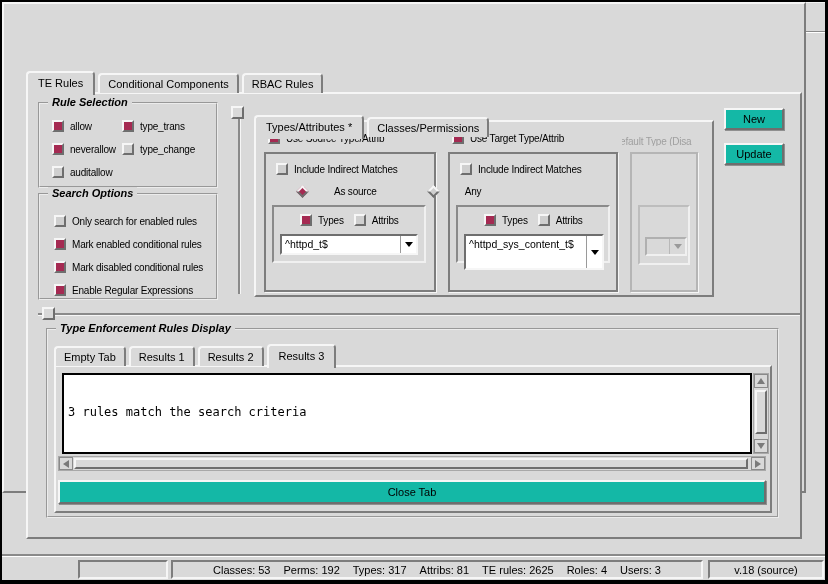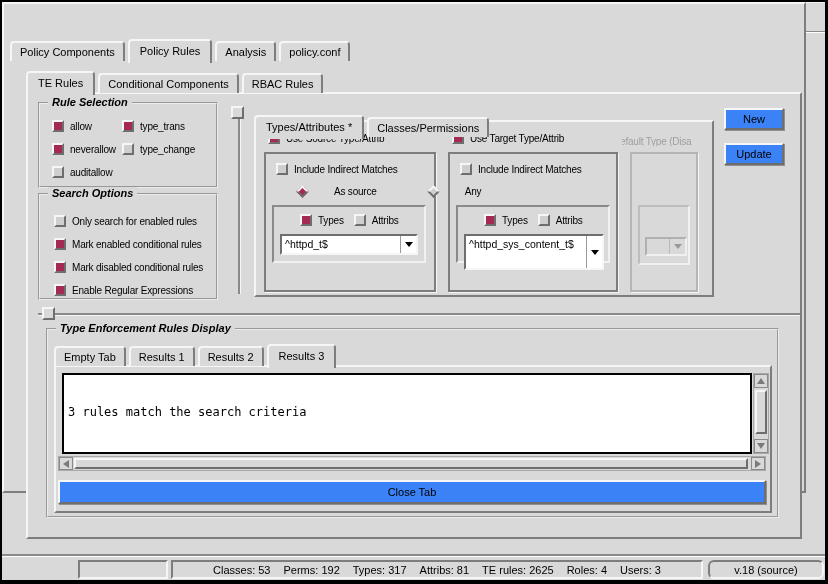--- a/index.html
+++ b/index.html
@@ -62,21 +62,21 @@
   .combo .val { flex:1; font-size:10.5px; padding:2px 3px; white-space:nowrap; overflow:hidden; }
   .combo .arrowbtn { width:16px; background:#fff; border-left:1px solid #9a9a9a;
     display:flex; align-items:center; justify-content:center; }
   .tri-down { width:0; height:0; border-left:4px solid transparent; border-right:4px solid transparent; border-top:5px solid #000; }
   .combo.disabled { background:#d9d9d9; border-color:#b0b0b0 #f0f0f0 #f0f0f0 #b0b0b0; }
   .combo.disabled .arrowbtn { background:#d9d9d9; border-left-color:#b8b8b8; }
   .combo.disabled .tri-down { border-top-color:#9a9a9a; }
   
   .btn {
     position:absolute; font-size:11px; display:flex; align-items:center; justify-content:center;
-    background:#3b82f6; border:2px solid; border-color:#f6f6f6 #6e6e6e #6e6e6e #f6f6f6;
+    background:#14b8a6; border:2px solid; border-color:#f6f6f6 #6e6e6e #6e6e6e #f6f6f6;
     box-shadow:1px 1px 0 #8f8f8f; cursor:default;
   }
   
   .vsash-line { position:absolute; width:2px; background:#8a8a8a; box-shadow:1px 0 0 #f6f6f6; }
   .hsash-line { position:absolute; height:2px; background:#8a8a8a; box-shadow:0 1px 0 #f6f6f6; }
   .sash-handle { position:absolute; width:13px; height:13px; background:#d9d9d9;
     border:2px solid; border-color:#f6f6f6 #6e6e6e #6e6e6e #f6f6f6; }
   
   #results-frame { left:52px; top:363px; width:718px; height:148px; }
   #text-area {
@@ -107,26 +107,20 @@
 <div id="app">
 
   <div id="menubar">
       <span class="menuitem"><u>F</u>ile</span>
       <span class="menuitem"><u>S</u>earch</span>
       <span class="menuitem"><u>Q</u>uery</span>
       <span class="menuitem"><u>A</u>dvanced</span>
       <span class="menuitem"><u>H</u>elp</span>
     </div>
 
-  <div class="tabbar" style="left:8px; top:36px; height:23px;" id="main-tabbar">
-      <span class="tab">Policy Components</span>
-      <span class="tab active">Policy Rules</span>
-      <span class="tab">Analysis</span>
-      <span class="tab">policy.conf</span>
-    </div>
   <div id="main-frame" class="raised"></div>
 
   <div class="tabbar" style="left:24px; top:69px; height:22px;" id="rule-tabbar">
       <span class="tab active">TE Rules</span>
       <span class="tab">Conditional Components</span>
       <span class="tab">RBAC Rules</span>
     </div>
   <div id="inner-frame" class="raised"></div>
 
   <div class="groupbox" style="left:36px; top:100px; width:180px; height:86px;">
@@ -312,17 +306,17 @@
     <span id="status-stats">
         <span>Classes: 53</span>
         <span>Perms: 192</span>
         <span>Types: 317</span>
         <span>Attribs: 81</span>
         <span>TE rules: 2625</span>
         <span>Roles: 4</span>
         <span>Users: 3</span>
       </span>
   </div>
-  <div class="statusbox" style="left:706px; width:116px;border-radius:6px;">
+  <div class="statusbox" style="left:706px; width:116px;">
     <span>v.18 (source)</span>
   </div>
 
 </div>
 
 </body></html>

